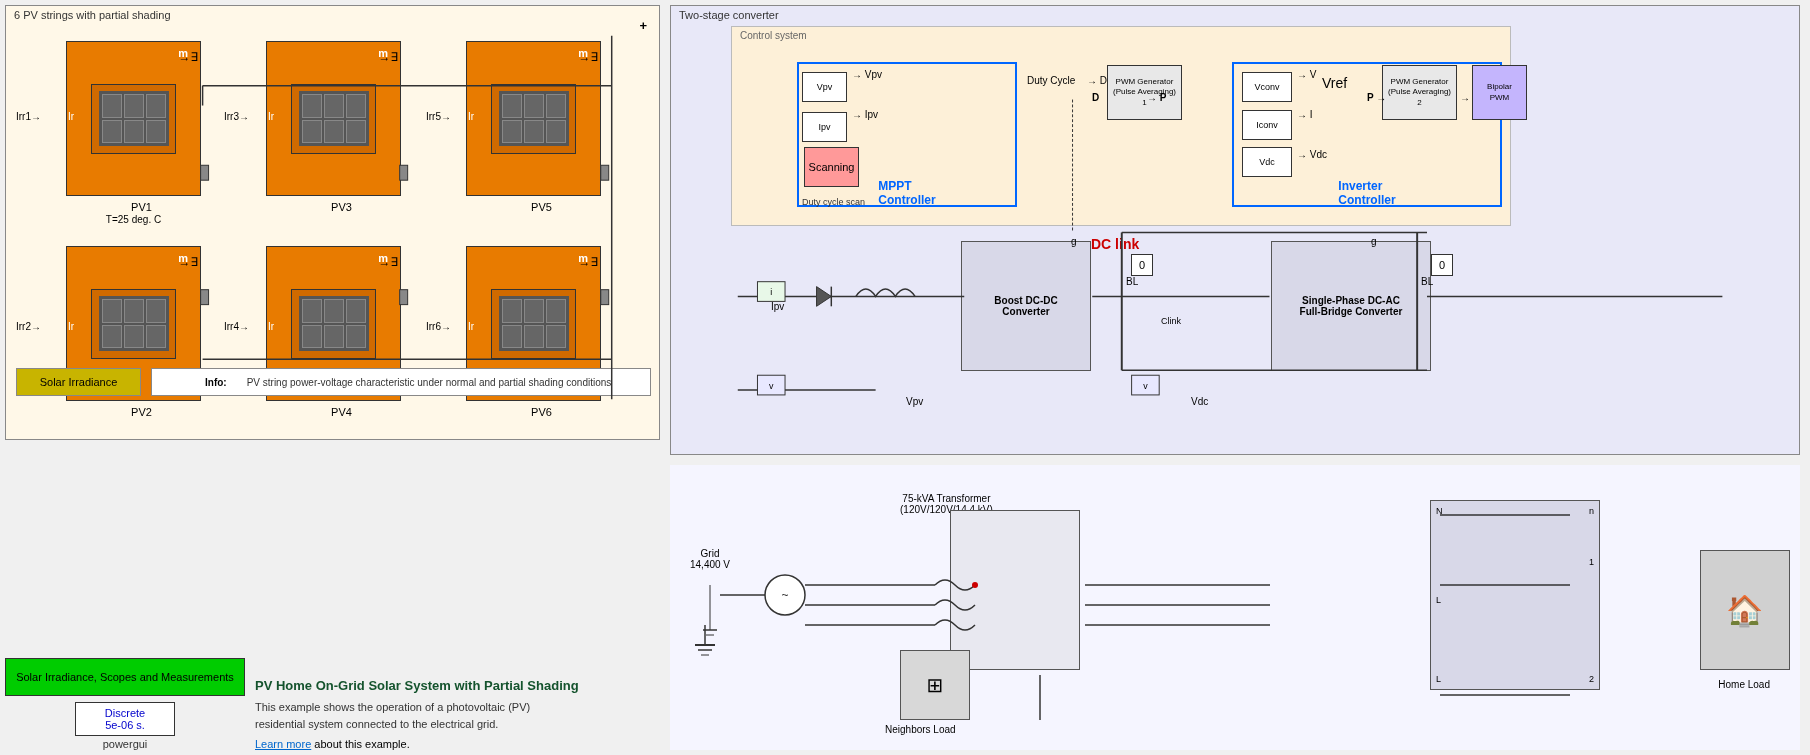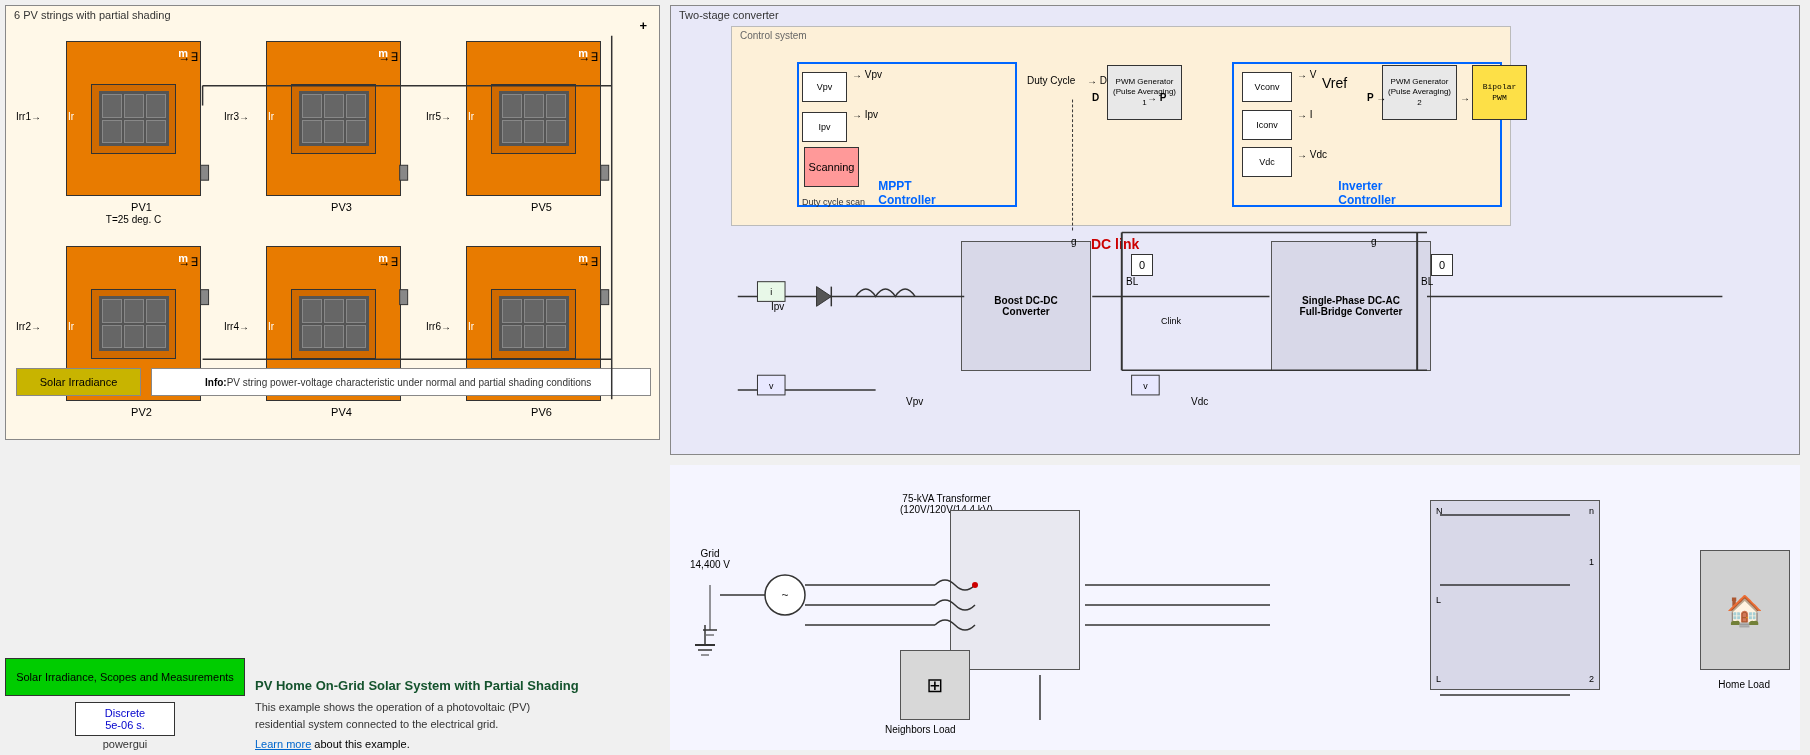--- a/index.html
+++ b/index.html
@@ -150,21 +150,21 @@
       display: flex;
       align-items: center;
       padding: 0 6px;
       font-size: 10px;
       color: #333;
     }
 
     .info-label {
       color: #000;
       font-weight: bold;
-      margin-right: 0;
+      margin-right: 20px;
       padding-left: 47px;
     }
 
     
     .bottom-left {
       position: absolute;
       bottom: 5px;
       left: 5px;
       display: flex;
       flex-direction: column;
@@ -472,29 +472,28 @@
       font-size: 8px;
       text-align: center;
       display: flex;
       align-items: center;
       justify-content: center;
       color: #000;
     }
 
     .bipolar-block {
       position: absolute;
-      background: #fde047;
+      background: #c4b5fd;
       border: 1.5px solid #333;
       font-size: 8px;
       text-align: center;
       display: flex;
       flex-direction: column;
       justify-content: center;
       color: #000;
-      font-family: Liberation Mono, monospace;
     }
 
     svg.diagram {
       position: absolute;
       top: 0;
       left: 0;
       width: 100%;
       height: 100%;
       pointer-events: none;
     }

